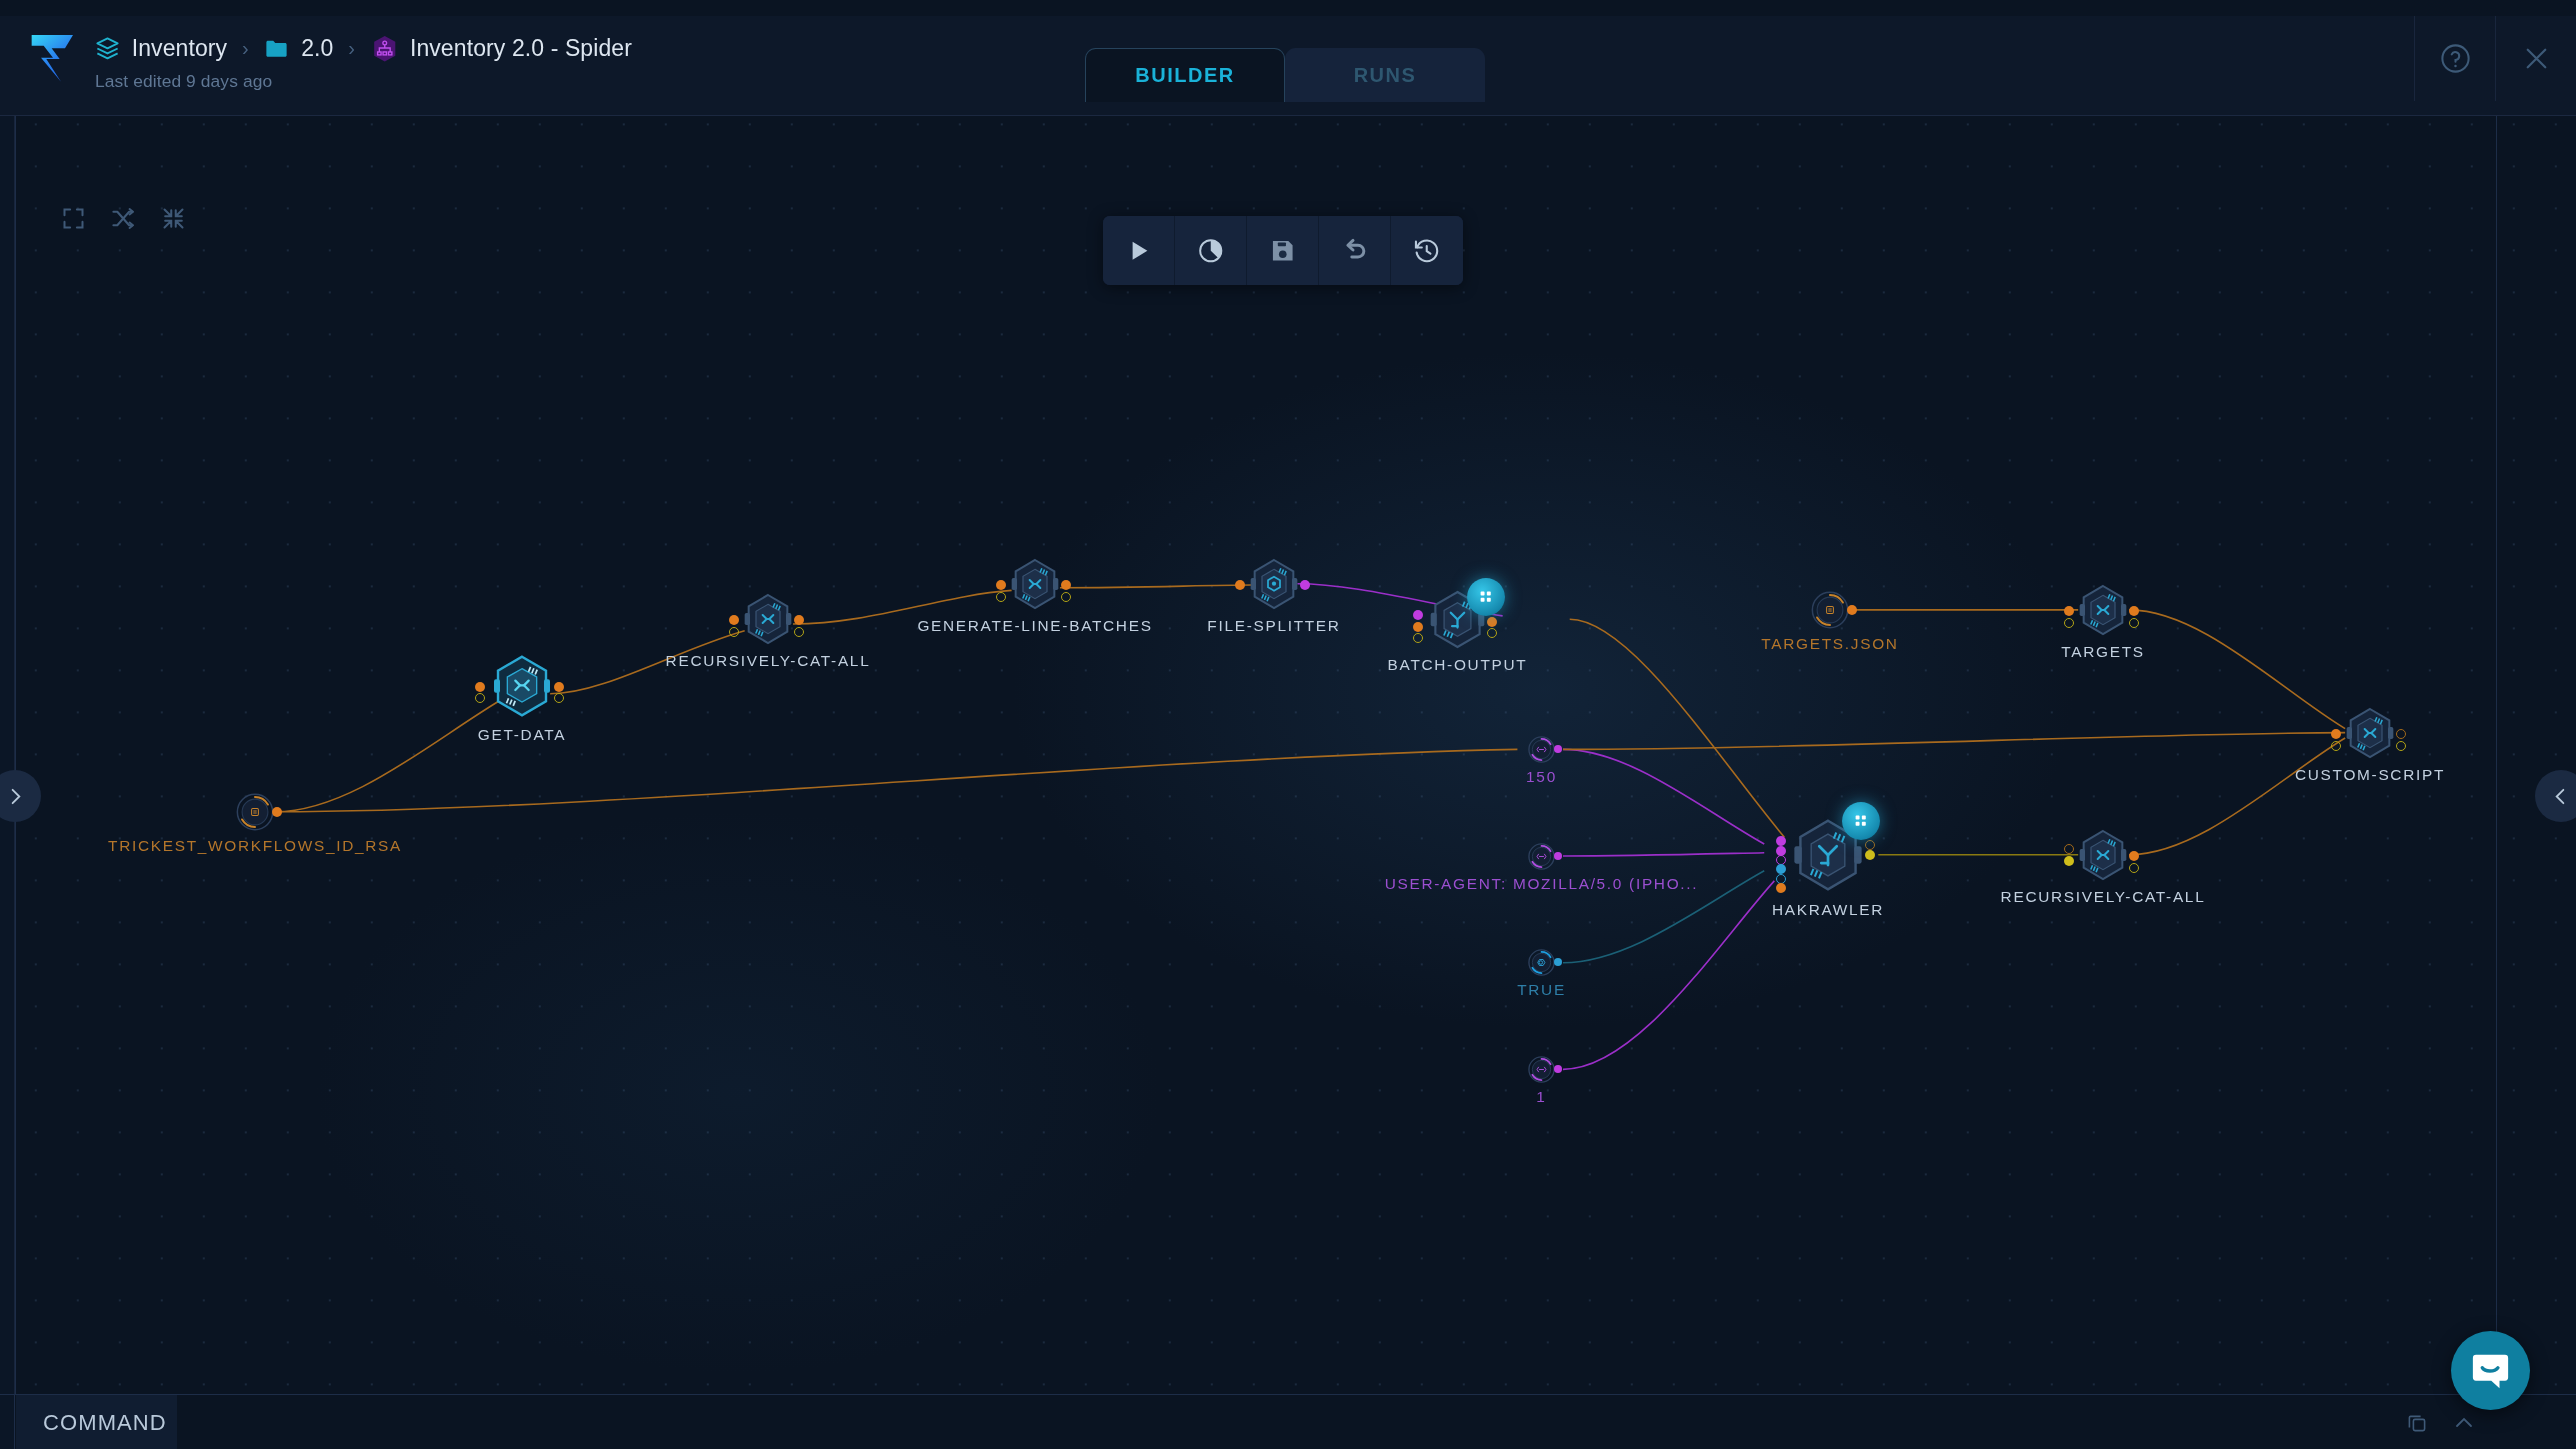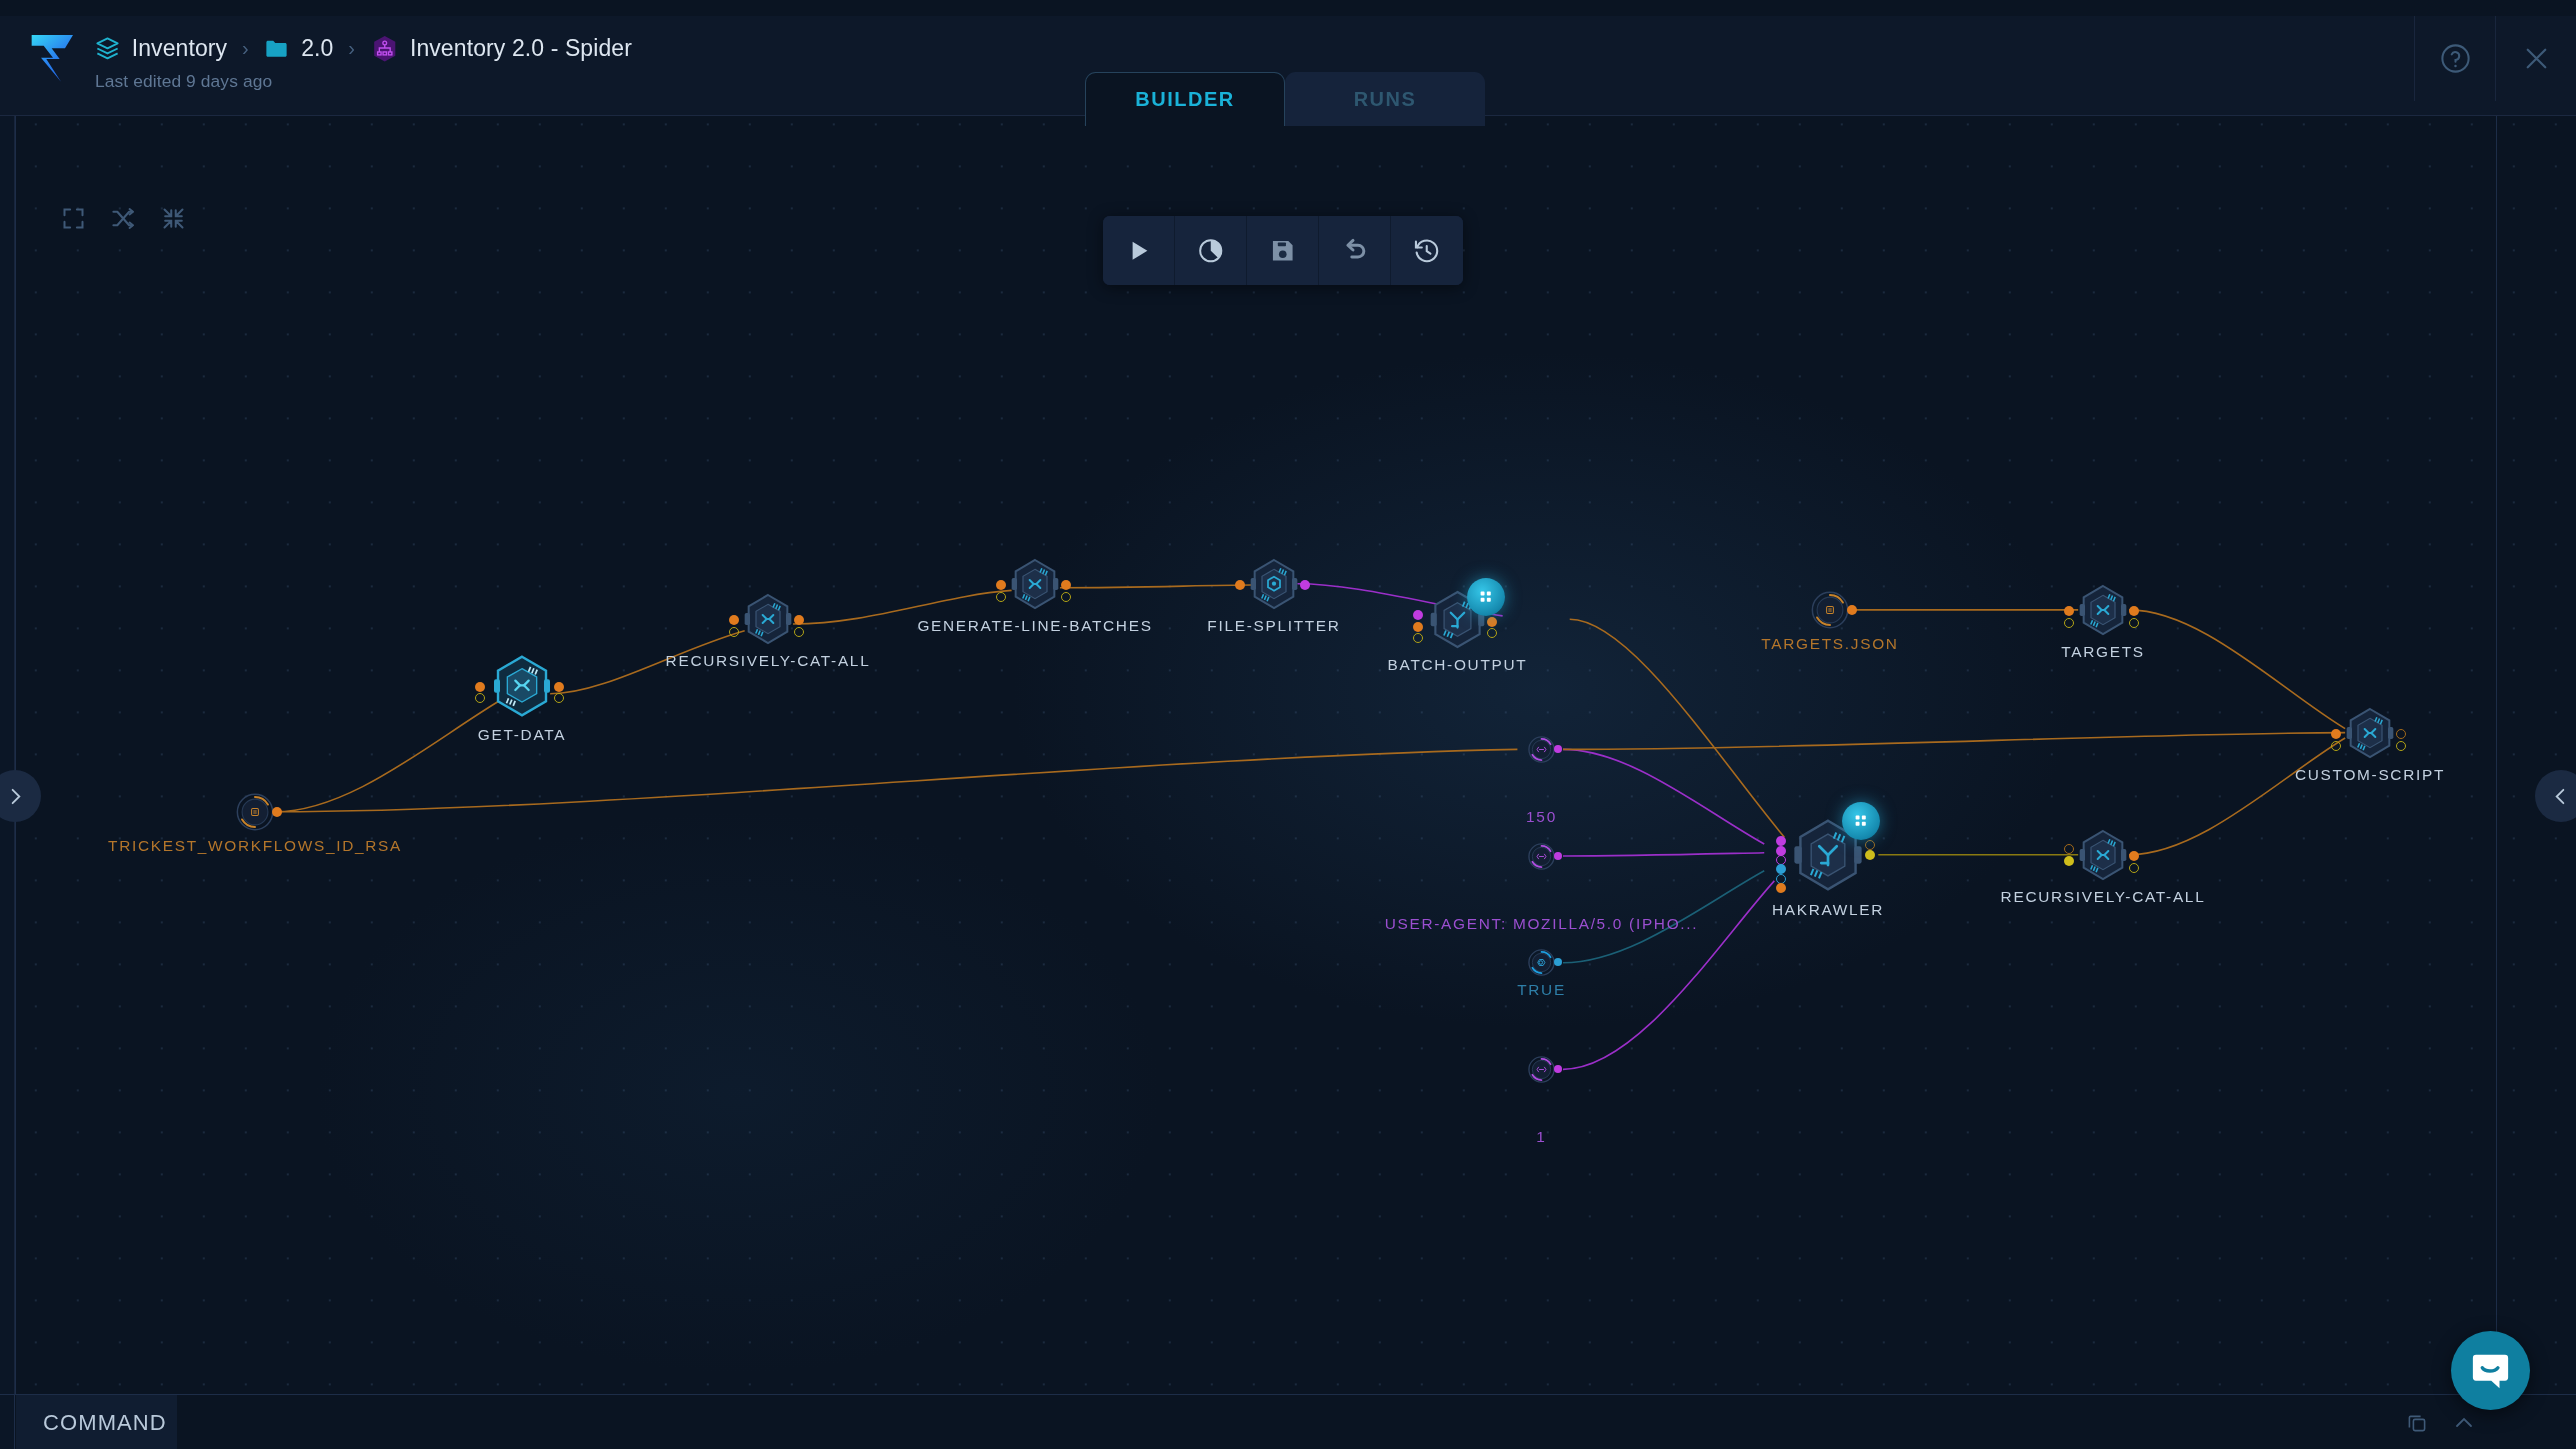--- a/index.html
+++ b/index.html
@@ -29,21 +29,21 @@
   .bc-label { font-size:23px; color:#dde6f0; letter-spacing:0.1px; white-space:nowrap; }
   .bc-sep { color:#46607f; font-size:20px; margin:0 14.8px; font-weight:300; }
   #last-edited {
     position:absolute; left:95px; top:55px;
     font-size:17.4px; color:#5f7794; letter-spacing:0.1px;
   }
 
   
   #tabs {
     position:absolute; left:1085px; top:32px;
-    display:flex; height:54px; align-items:flex-end;margin-top:24px;
+    display:flex; height:54px; align-items:flex-end;
   }
   .tab {
     width:200px; height:54px;
     display:flex; align-items:center; justify-content:center;
     font-size:20px; letter-spacing:1.5px; font-weight:bold;
     border-radius:10.7px 10.7px 0 0;
     cursor:pointer;
   }
   .tab.active {
     background:#0a1422; color:#1ab2d8;
@@ -123,21 +123,21 @@
   #side-expand-right { right:-10.7px; top:684px; }
 
   
   .node { position:absolute; z-index:8; }
   .node-label {
     position:absolute; left:50%; transform:translateX(-50%);
     white-space:nowrap; font-size:15.4px; letter-spacing:1.7px;
     color:#c3d1e0; text-transform:uppercase;
   }
   .node-label.orange { color:#b4762b; }
-  .node-label.purple { color:#9b4fd0;margin-top:40px; }
+  .node-label.purple { color:#9b4fd0; }
   .node-label.cyan   { color:#2e7fa8; }
 
   .badge {
     position:absolute; width:38px; height:38px; border-radius:50%;
     background:radial-gradient(circle at 40% 35%, #35c6e8, #1589ae 70%, #0d5d78);
     display:flex; align-items:center; justify-content:center;
     box-shadow:0 0 16px rgba(38,170,210,.55);
     z-index:11;
   }
 

